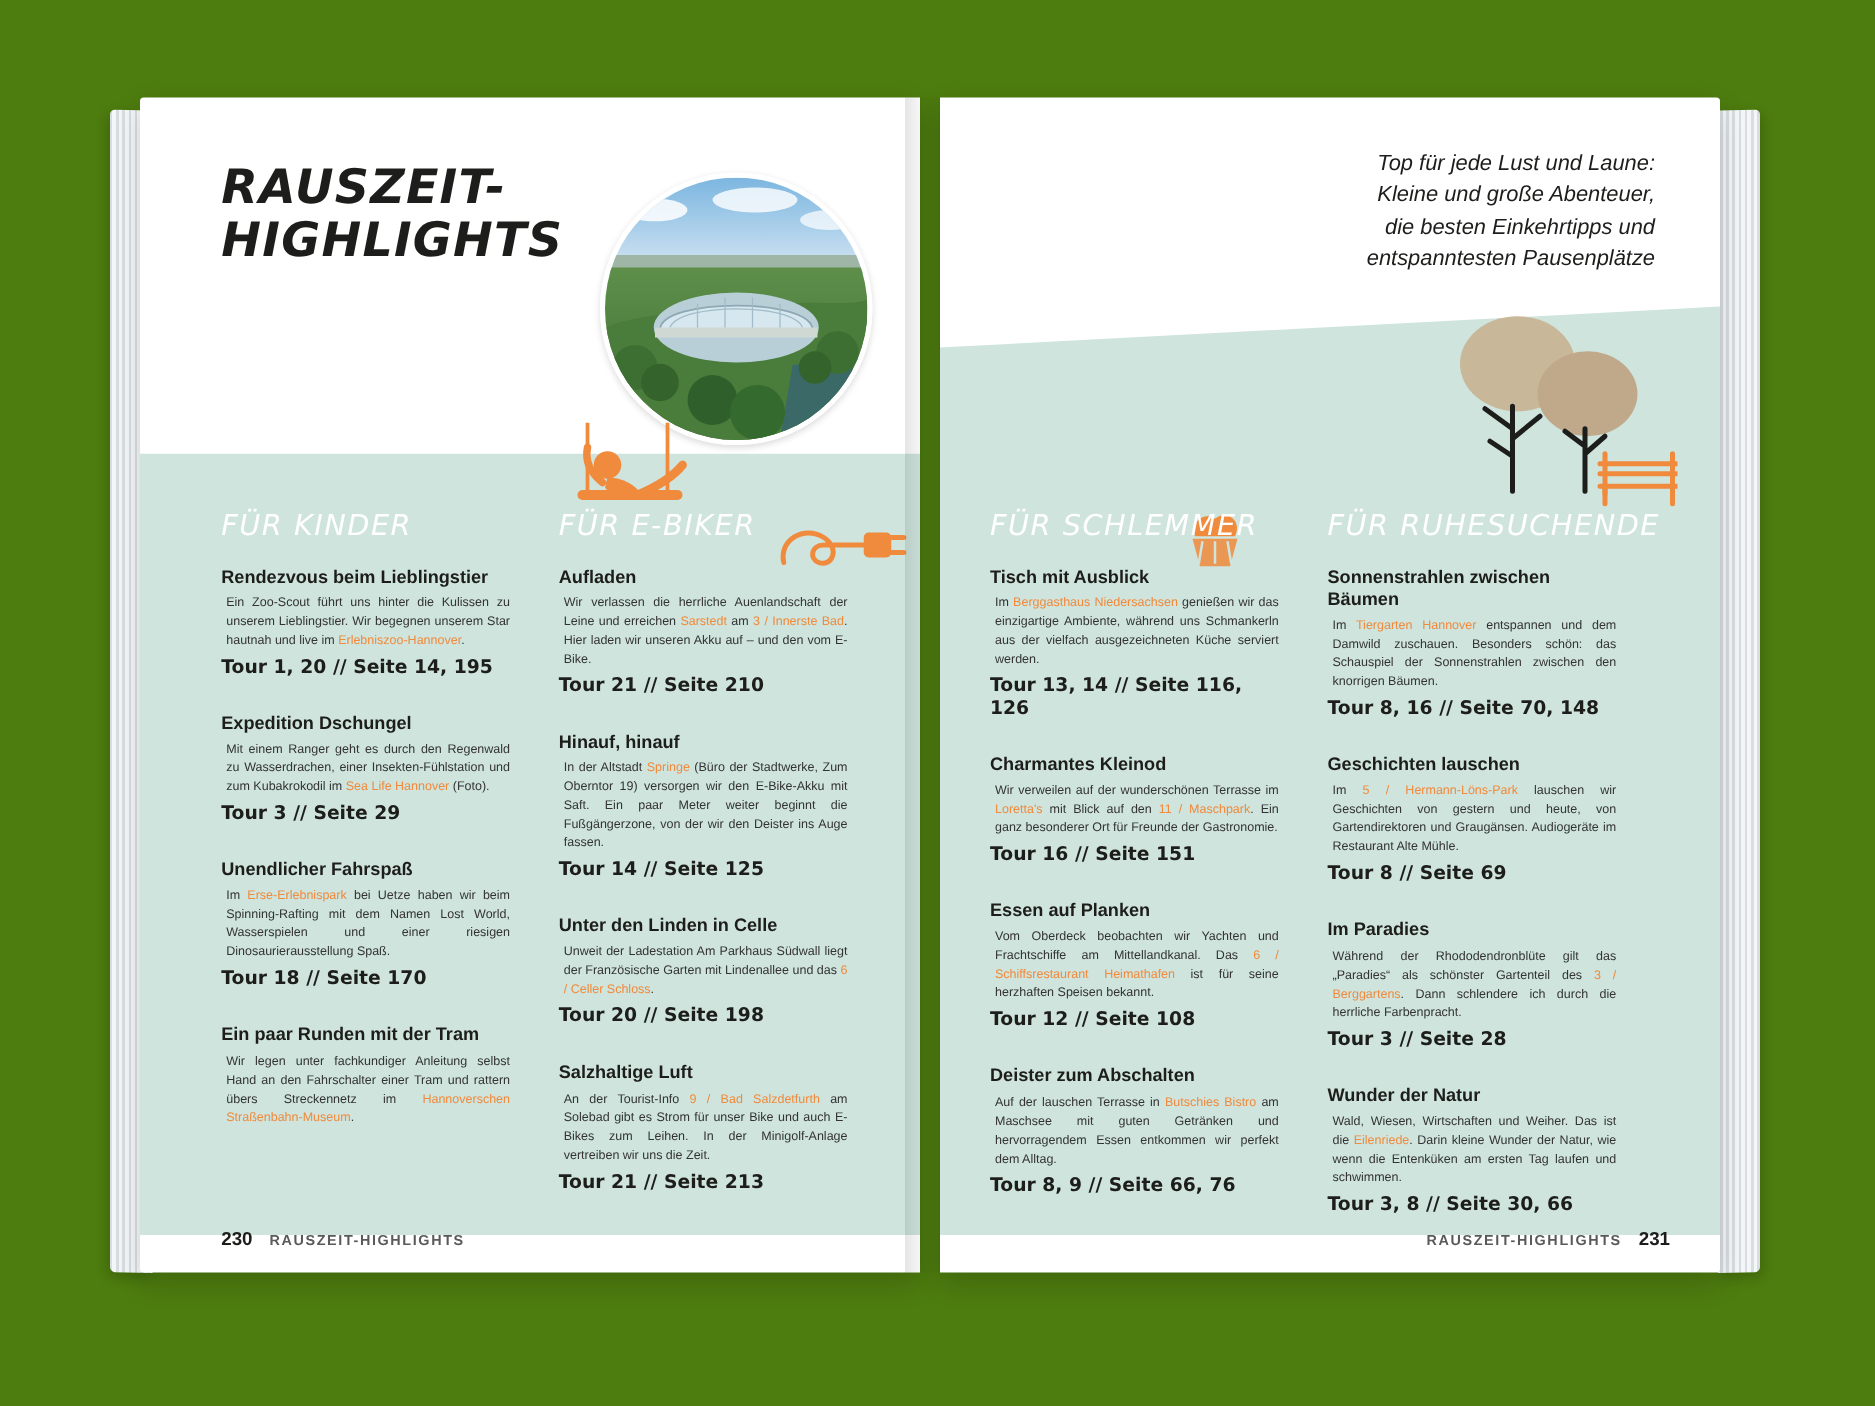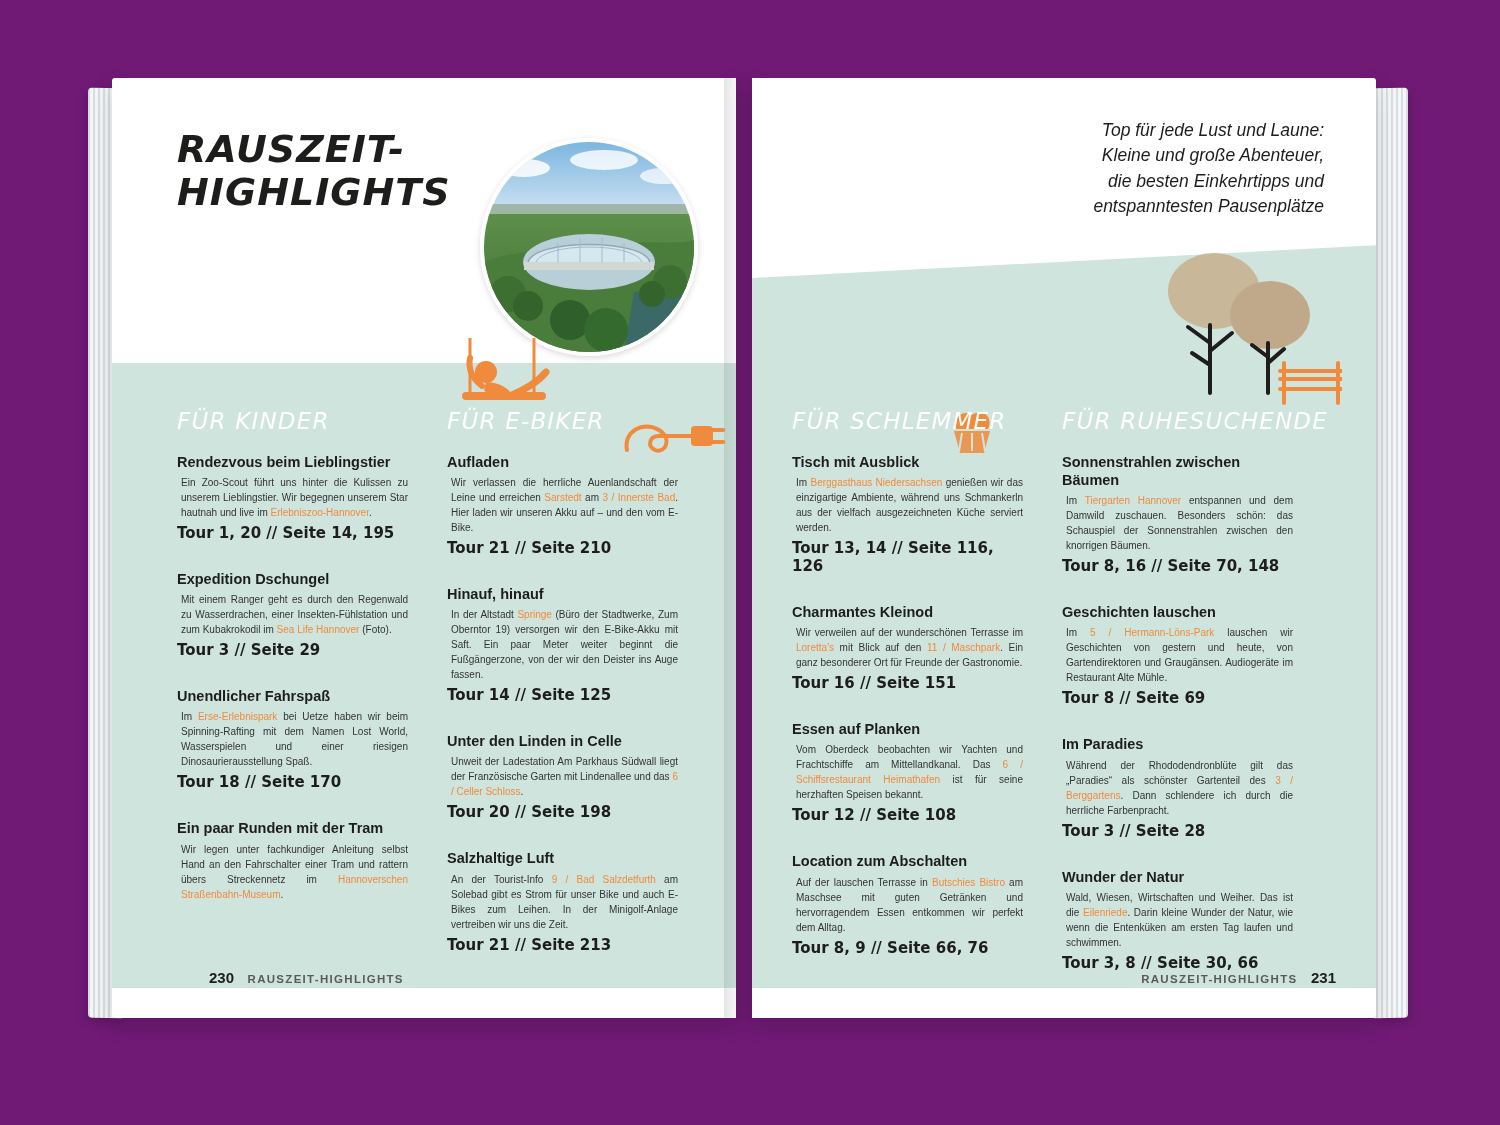--- a/index.html
+++ b/index.html
@@ -1,21 +1,21 @@
 <!DOCTYPE html>
 <html><head>
 <meta charset="utf-8">
 <style>
   html,body{margin:0;padding:0;}
   body{
     width:1500px;height:1125px;overflow:hidden;
     background:#ffffff;
     font-family:"Liberation Sans", sans-serif;
   }
-  .scene{position:relative;width:1500px;height:1125px;background:#701a75;}
+  .scene{position:relative;width:1500px;height:1125px;background:#4d7c0f;}
 
   
   .book{
     position:absolute;left:88px;top:78px;width:1320px;height:960px;
   }
   .stack-left{
     position:absolute;left:0;top:10px;width:34px;height:930px;
     background:repeating-linear-gradient(to right,#d8dde2 0 2px,#f4f6f8 2px 5px);
     border-radius:4px 0 0 4px;
     box-shadow:-2px 4px 10px rgba(0,0,0,.18);
@@ -97,22 +97,22 @@
   .hl{color:#f08a3c;}
   .tour{
     margin-top:3px;
     font-family:"DejaVu Sans", sans-serif;
     font-weight:bold;font-size:15px;color:#1d1d1b;
   }
   .tour .sep{font-weight:bold;}
 
   
   .footer{
-    position:absolute;bottom:32px;font-size:11.5px;letter-spacing:1.3px;color:#5a5a5a;
-    text-transform:uppercase;font-weight:bold;margin-left:32px;
+    position:absolute;bottom:18px;font-size:11.5px;letter-spacing:1.3px;color:#5a5a5a;
+    text-transform:uppercase;font-weight:bold;
   }
   .folio{font-size:15px;color:#1d1d1b;font-weight:bold;letter-spacing:0;}
 
   
   .ill{position:absolute;}
 </style>
 </head>
 <body>
 
 <div class="scene">
@@ -282,21 +282,21 @@
               <h3>Charmantes Kleinod</h3>
               <p><span>Wir verweilen auf der wunderschönen Terrasse im </span><span class="hl">Loretta's</span><span> mit Blick auf den </span><span class="hl">11 / Maschpark</span><span>. Ein ganz besonderer Ort für Freunde der Gastronomie.</span></p>
               <div class="tour"><span>Tour 16</span> <span class="sep">//</span> <span>Seite 151</span></div>
             </div>
             <div class="item">
               <h3>Essen auf Planken</h3>
               <p><span>Vom Oberdeck beobachten wir Yachten und Frachtschiffe am Mittellandkanal. Das </span><span class="hl">6 / Schiffsrestaurant Heimathafen</span><span> ist für seine herzhaften Speisen bekannt.</span></p>
               <div class="tour"><span>Tour 12</span> <span class="sep">//</span> <span>Seite 108</span></div>
             </div>
             <div class="item">
-              <h3>Location zum Abschalten</h3>
+              <h3>Deister zum Abschalten</h3>
               <p><span>Auf der lauschen Terrasse in </span><span class="hl">Butschies Bistro</span><span> am Maschsee mit guten Getränken und hervorragendem Essen entkommen wir perfekt dem Alltag.</span></p>
               <div class="tour"><span>Tour 8, 9</span> <span class="sep">//</span> <span>Seite 66, 76</span></div>
             </div>
           </div>
         </div>
 
         <div class="col" style="left:310px;">
           <div class="cat-title">Für Ruhesuchende</div>
           <div class="items">
             <div class="item">

